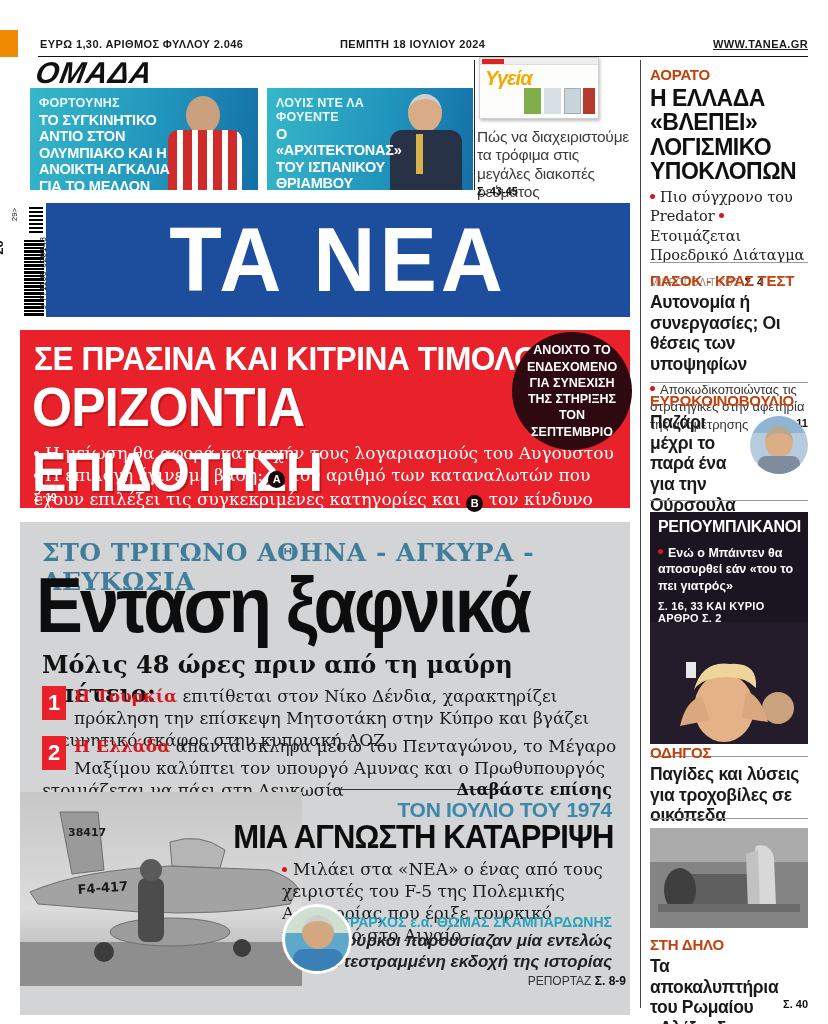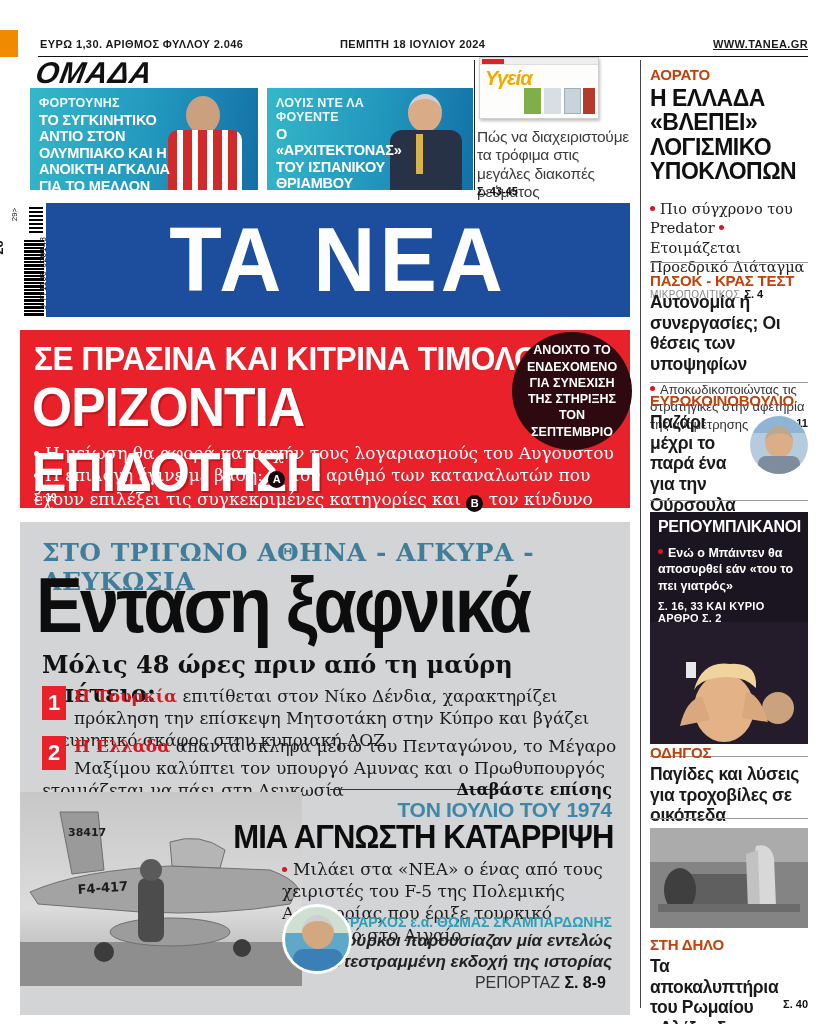--- a/index.html
+++ b/index.html
@@ -72,21 +72,21 @@
   .num-lead { color:#d6171f; font-weight:bold; }
   .also-row { position:absolute; right:18px; top:258px; font-family:"DejaVu Serif","Liberation Serif",serif; font-size:16px; font-weight:bold; color:#111; }
   .also-rule { position:absolute; right:130px; top:267px; width:170px; height:1px; background:#333; }
   .sub-kicker { position:absolute; right:18px; top:276px; font-size:21px; font-weight:bold; color:#3d87a8; letter-spacing:-.3px; }
   .sub-headline { position:absolute; right:16px; top:296px; font-size:33px; font-weight:900; color:#0d0d0d; letter-spacing:-1px; transform:scaleX(.94); transform-origin:right; }
   .sub-bullet { position:absolute; right:18px; top:336px; width:330px; text-align:left;
     font-family:"DejaVu Serif","Liberation Serif",serif; font-size:17px; line-height:1.3; color:#1c1c1c; }
   .sub-bullet .rdot { background:#d6171f; }
   .attr-name { position:absolute; right:18px; top:392px; font-size:14px; font-weight:bold; color:#2aa0ba; }
   .attr-quote { position:absolute; right:18px; top:408px; width:300px; text-align:right; font-size:17px; font-weight:bold; font-style:italic; color:#222; line-height:1.25; }
-  .attr-ref { position:absolute; right:24px; top:452px; font-size:16px; color:#333; }
+  .attr-ref { position:absolute; right:4px; top:452px; font-size:12px; color:#333; }
   .attr-ref b { color:#111; }
   .pilot-circle { position:absolute; left:262px; top:382px; width:70px; height:70px; border-radius:50%;
     border:3px solid #fff; background:linear-gradient(180deg,#cfe0d2 0 40%,#5fa8c9 40% 100%); overflow:hidden; z-index:3; }
   .jet-photo { position:absolute; left:0px; top:270px; width:282px; height:194px; }
 
   
   .sidebar-rule { left:640px; top:60px; width:1px; height:948px; background:#444; }
   .sb { left:650px; width:158px; }
   .sb-kicker { font-size:15px; font-weight:bold; color:#c2410c; letter-spacing:-.2px; margin-bottom:3px; }
   .sb-head-big { font-size:23px; font-weight:900; color:#101010; line-height:1.06; letter-spacing:-.5px; }
@@ -238,21 +238,21 @@
     <div class="attr-ref">
       <span>ΡΕΠΟΡΤΑΖ</span> <b>Σ. 8-9</b>
     </div>
   </div>
 
   <div class="abs sidebar-rule"></div>
 
   <div class="abs sb" style="top:66px;">
     <div class="sb-kicker">ΑΟΡΑΤΟ</div>
     <div class="sb-head-big">Η ΕΛΛΑΔΑ «ΒΛΕΠΕΙ» ΛΟΓΙΣΜΙΚΟ ΥΠΟΚΛΟΠΩΝ</div>
-    <div class="sb-serif" style="margin-top:16px;">
+    <div class="sb-serif" style="margin-top:4px;">
       <span class="dot"></span><span>Πιο σύγχρονο του Predator</span>
       <span class="dot"></span><span>Ετοιμάζεται Προεδρικό Διάταγμα</span>
     </div>
     <div style="margin-top:6px;">
       <span class="sb-foot">ΜΙΚΡΟΠΟΛΙΤΙΚΟΣ</span>
       <span class="sb-ref">Σ. 4</span>
     </div>
   </div>
   <div class="abs sb-div" style="top:262px;"></div>
 

